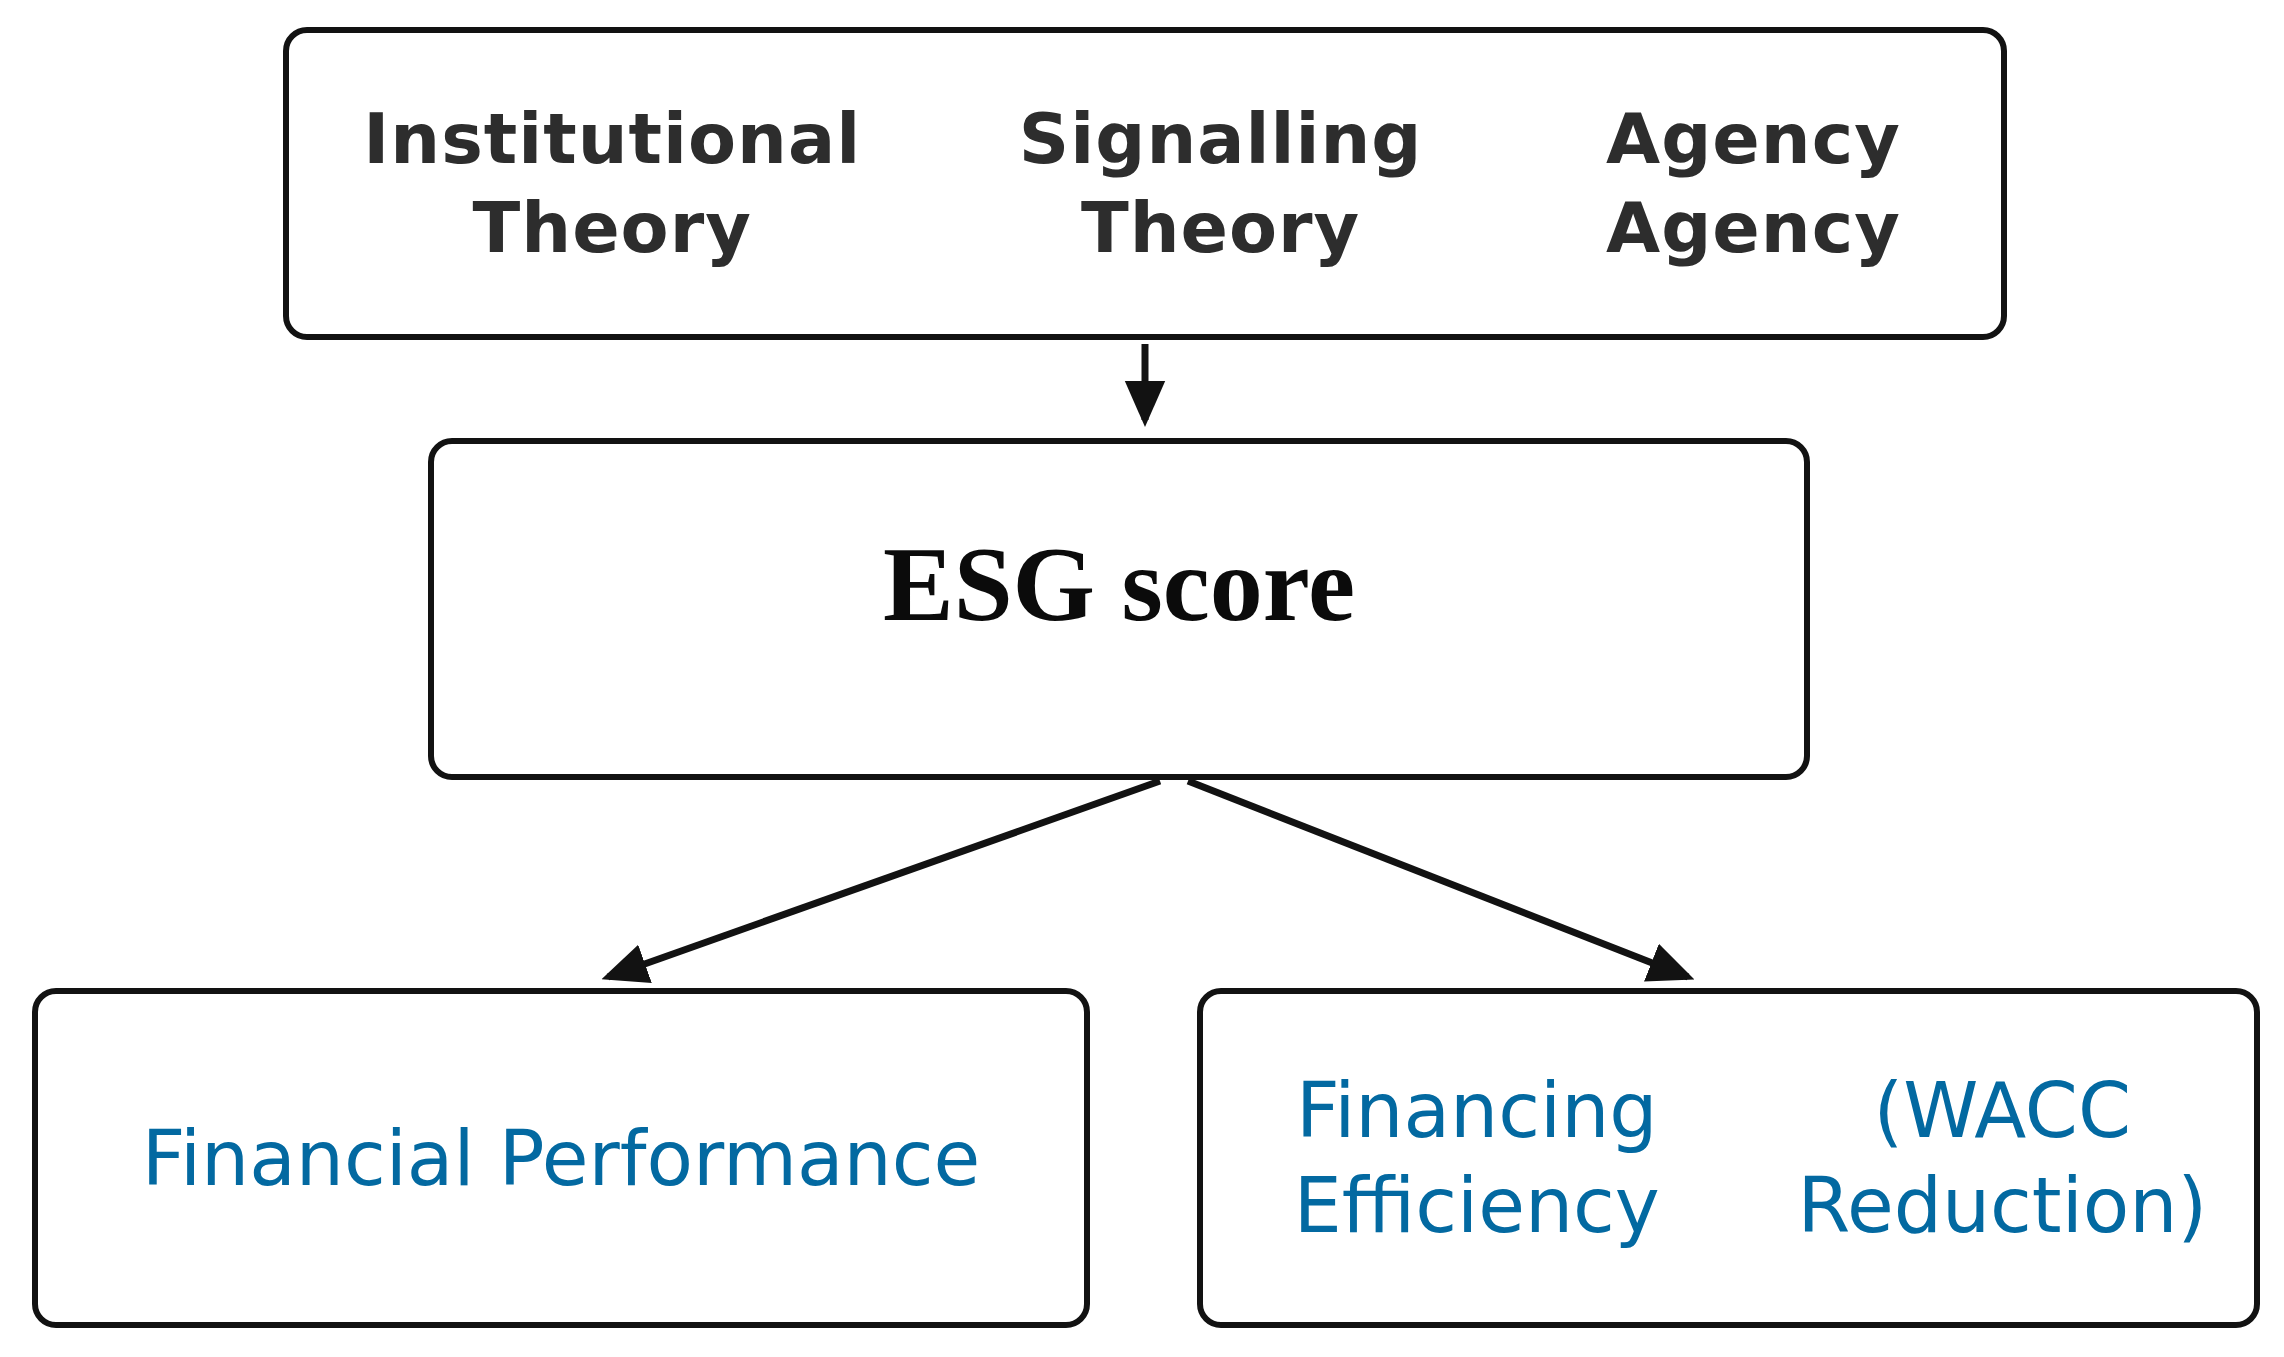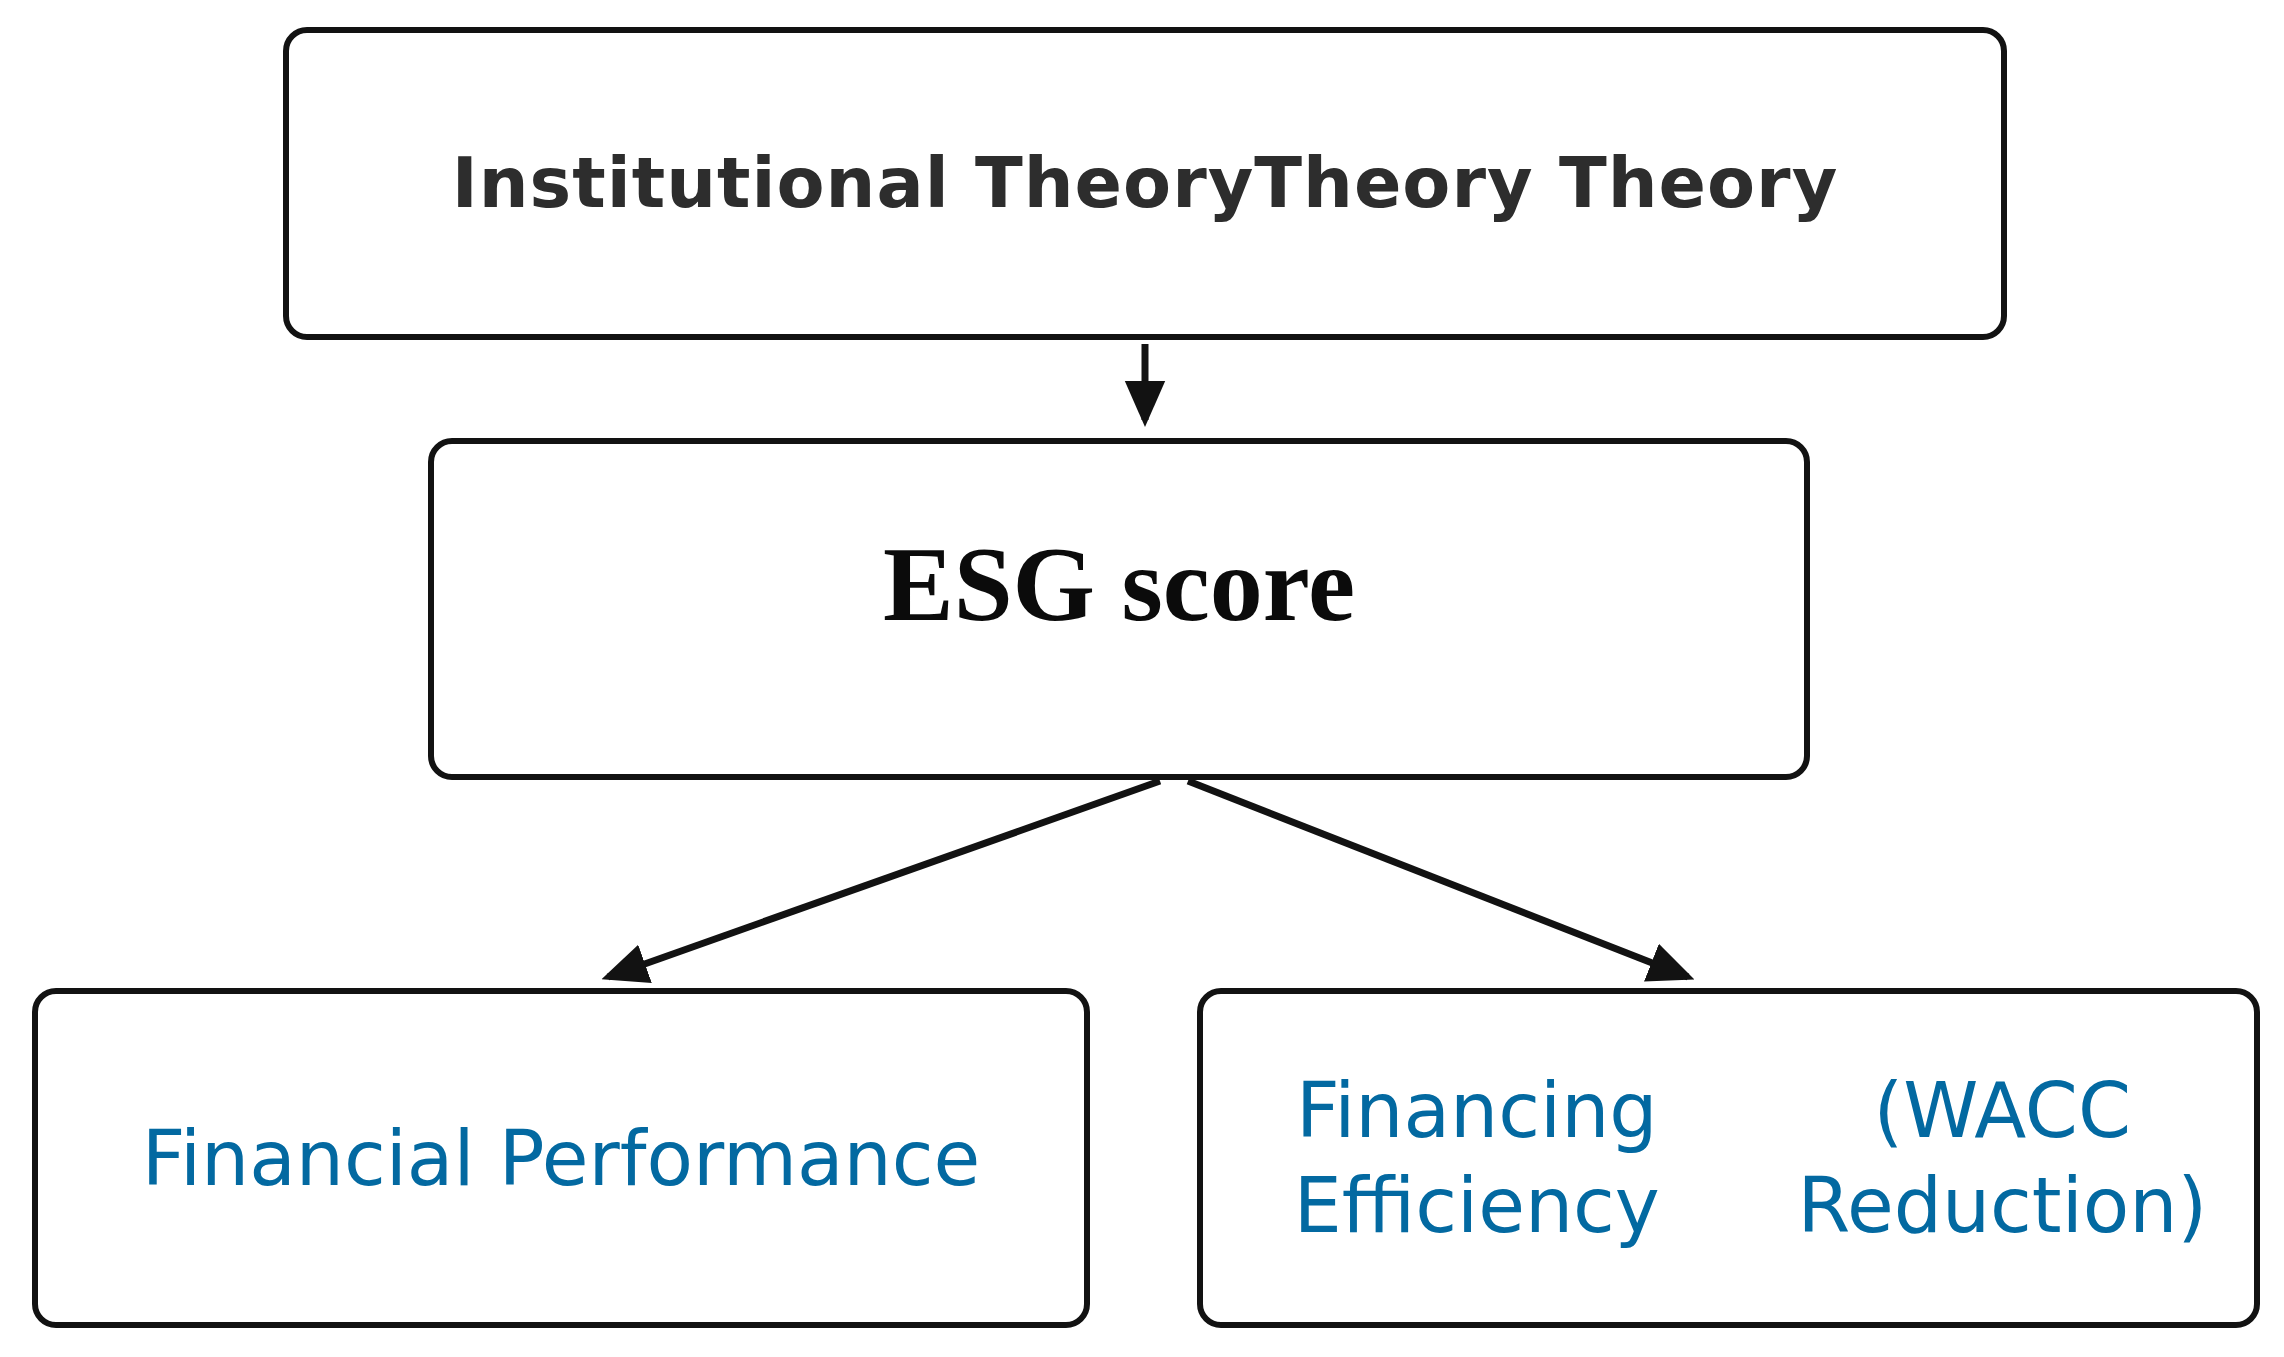--- a/index.html
+++ b/index.html
@@ -84,21 +84,22 @@
         <path d="M 0 0.6 L 10 5 L 0 9.4 z" fill="#121212"></path>
       </marker>
     </defs>
     <line x1="1145" y1="344" x2="1145" y2="420" stroke="#121212" stroke-width="7" marker-end="url(#ah)"></line>
     <line x1="1160" y1="781" x2="608" y2="977" stroke="#121212" stroke-width="7" marker-end="url(#ah)"></line>
     <line x1="1188" y1="781" x2="1688" y2="977" stroke="#121212" stroke-width="7" marker-end="url(#ah)"></line>
   </svg>
 
   <div class="node" id="node-theories">
     <div class="line">Institutional Theory</div>
-    <div class="line">Theory Theory</div>
+    <div class="line">Signalling Theory</div>
+    <div class="line">Agency Agency</div>
   </div>
 
   <div class="node" id="node-esg">
     <div class="esg-label">ESG score</div>
   </div>
 
   <div class="node" id="node-financial-performance">
     <div class="outcome-line">Financial Performance</div>
   </div>
 

